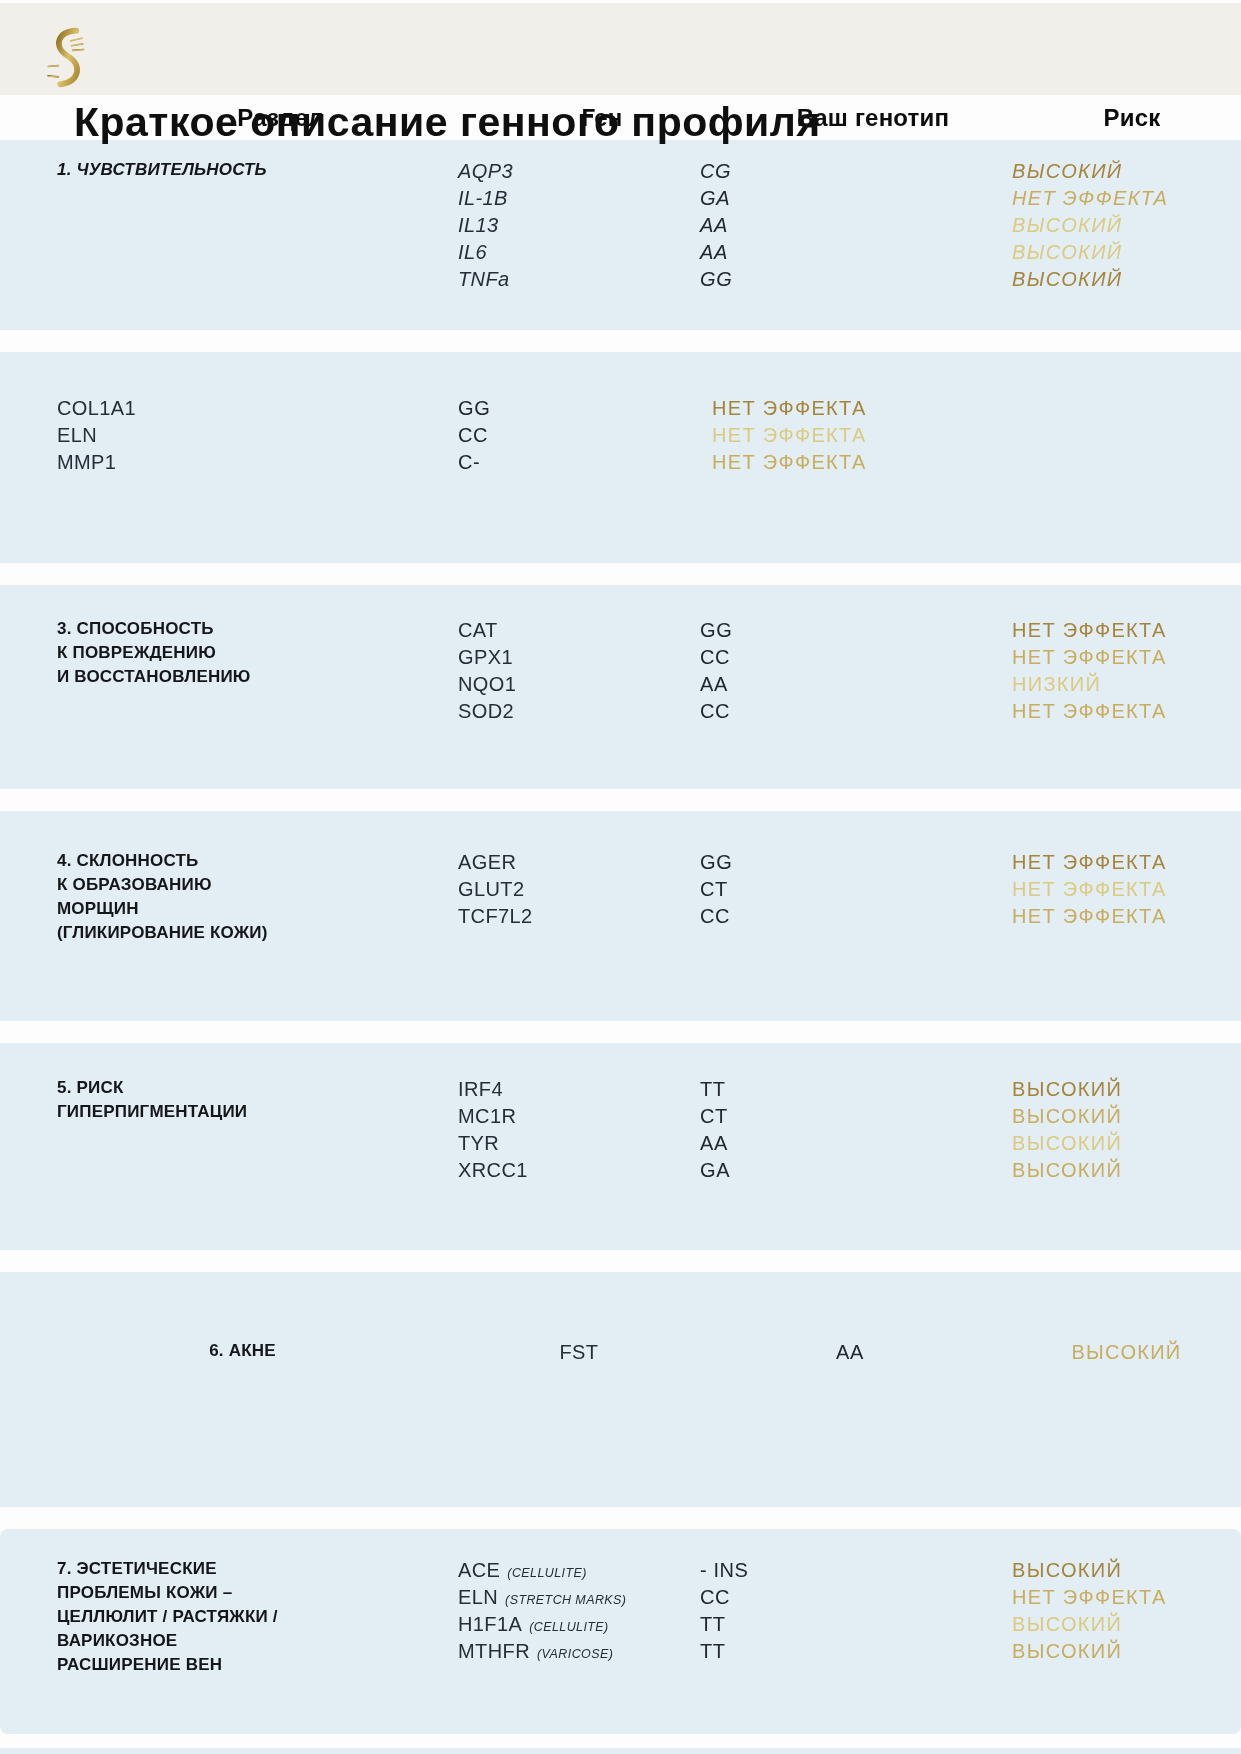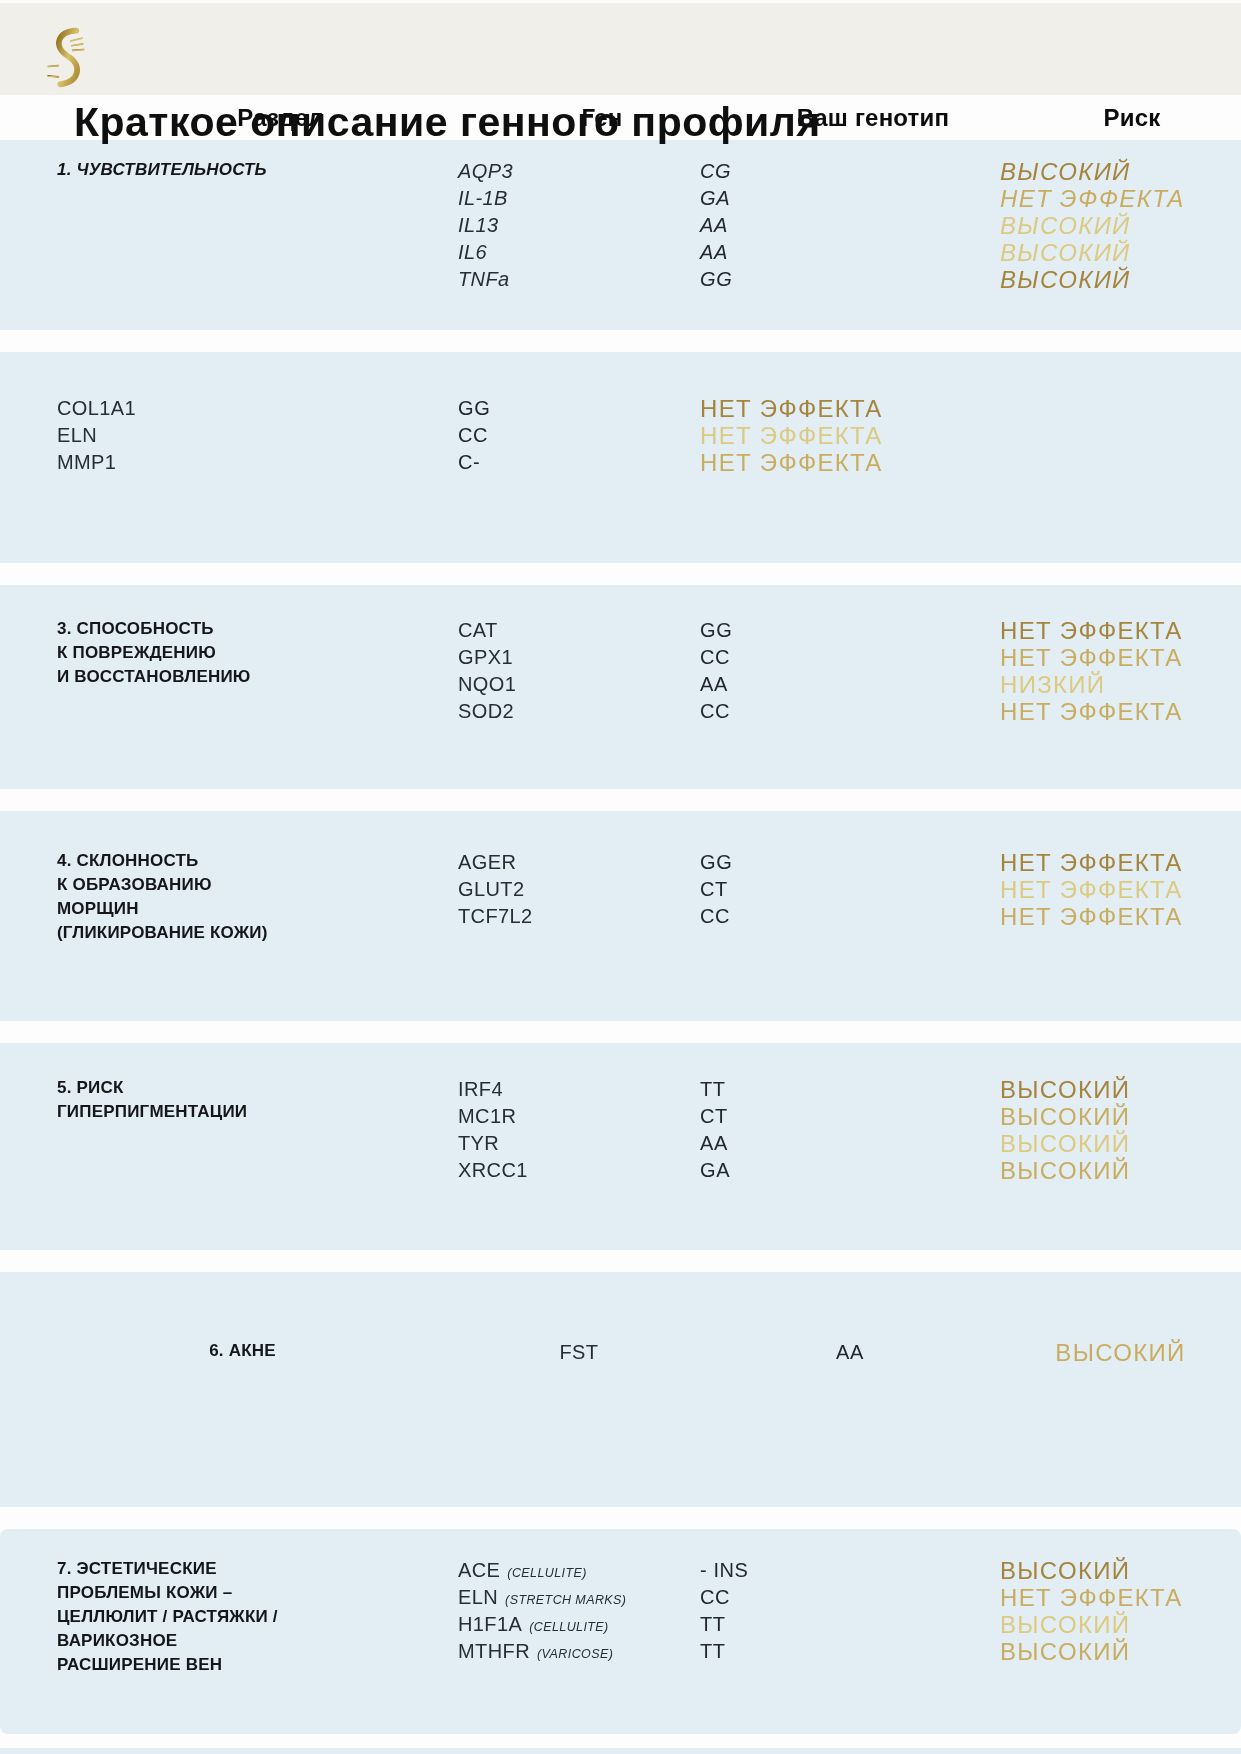--- a/index.html
+++ b/index.html
@@ -26,21 +26,21 @@
   .band:nth-of-type(4){height:172px;padding-top:38px;}
   .band:nth-of-type(5){height:174px;padding-top:33px;}
   .band:nth-of-type(6){height:168px;padding-top:67px;text-align:center;}
   .band:nth-of-type(7){height:177px;padding-top:28px;}
   .sec-title{font-size:17px;font-weight:800;line-height:24px;letter-spacing:.2px;
     color:#14161a;white-space:pre-line;padding-right:30px;}
   .grow{height:27px;line-height:27px;white-space:nowrap;}
   .gene-name{font-size:20px;font-weight:300;letter-spacing:.4px;color:#262d37;}
   .gene-note{font-size:12.5px;font-weight:300;letter-spacing:.4px;color:#262d37;margin-left:7px;font-style:italic;}
   .gt{font-size:20px;font-weight:300;letter-spacing:.6px;color:#22272e;}
-  .risk{font-size:24px;font-weight:400;letter-spacing:1.3px;}
+  .risk{font-size:20px;font-weight:400;letter-spacing:1.3px;margin-left:12px;}
   .white-gap{height:27px;background:#fdfdfd;}
   .footer-band{height:100px;position:relative;background:#f0efe9;}
   .gold-line{position:absolute;left:0;top:26px;width:783px;height:3px;background:#ab8a2d;}
   .page-num{position:absolute;left:816px;top:5px;font-size:43px;font-weight:300;
     letter-spacing:2px;color:#c5ac60;line-height:46px;}
   .strip-bottom{height:12px;background:#e2edf4;}
 </style>
 </head>
 <body>
 

